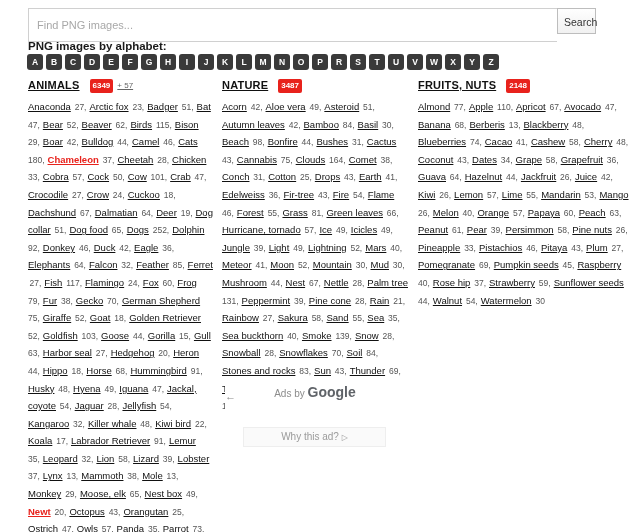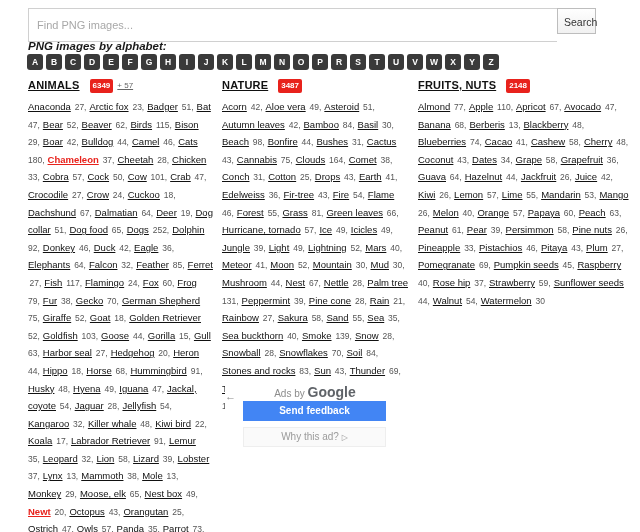--- a/index.html
+++ b/index.html
@@ -51,21 +51,20 @@
     text-align: center;
   }
 
   
   .alpha-title {
     position: absolute;
     left: 28px; top: 40px;
     font-size: 11.5px;
     font-weight: bold;
     color: #1a1a1a;
-    font-style: italic;
   }
   .alpha-row {
     position: absolute;
     left: 27px; top: 54px;
     display: flex;
     gap: 3px;
   }
   .alpha-key {
     width: 16px; height: 16px;
     background: #3a3a3a;
@@ -256,20 +255,19 @@
         <div class="cat-head"><span class="cat-name">FRUITS, NUTS</span><span class="cat-count">2148</span></div>
         <div class="items"><span class="item"><a>Almond</a><span class="num"> 77,</span></span> <span class="item"><a>Apple</a><span class="num"> 110,</span></span> <span class="item"><a>Apricot</a><span class="num"> 67,</span></span> <span class="item"><a>Avocado</a><span class="num"> 47,</span></span> <span class="item"><a>Banana</a><span class="num"> 68,</span></span> <span class="item"><a>Berberis</a><span class="num"> 13,</span></span> <span class="item"><a>Blackberry</a><span class="num"> 48,</span></span> <span class="item"><a>Blueberries</a><span class="num"> 74,</span></span> <span class="item"><a>Cacao</a><span class="num"> 41,</span></span> <span class="item"><a>Cashew</a><span class="num"> 58,</span></span> <span class="item"><a>Cherry</a><span class="num"> 48,</span></span> <span class="item"><a>Coconut</a><span class="num"> 43,</span></span> <span class="item"><a>Dates</a><span class="num"> 34,</span></span> <span class="item"><a>Grape</a><span class="num"> 58,</span></span> <span class="item"><a>Grapefruit</a><span class="num"> 36,</span></span> <span class="item"><a>Guava</a><span class="num"> 64,</span></span> <span class="item"><a>Hazelnut</a><span class="num"> 44,</span></span> <span class="item"><a>Jackfruit</a><span class="num"> 26,</span></span> <span class="item"><a>Juice</a><span class="num"> 42,</span></span> <span class="item"><a>Kiwi</a><span class="num"> 26,</span></span> <span class="item"><a>Lemon</a><span class="num"> 57,</span></span> <span class="item"><a>Lime</a><span class="num"> 55,</span></span> <span class="item"><a>Mandarin</a><span class="num"> 53,</span></span> <span class="item"><a>Mango</a><span class="num"> 26,</span></span> <span class="item"><a>Melon</a><span class="num"> 40,</span></span> <span class="item"><a>Orange</a><span class="num"> 57,</span></span> <span class="item"><a>Papaya</a><span class="num"> 60,</span></span> <span class="item"><a>Peach</a><span class="num"> 63,</span></span> <span class="item"><a>Peanut</a><span class="num"> 61,</span></span> <span class="item"><a>Pear</a><span class="num"> 39,</span></span> <span class="item"><a>Persimmon</a><span class="num"> 58,</span></span> <span class="item"><a>Pine nuts</a><span class="num"> 26,</span></span> <span class="item"><a>Pineapple</a><span class="num"> 33,</span></span> <span class="item"><a>Pistachios</a><span class="num"> 46,</span></span> <span class="item"><a>Pitaya</a><span class="num"> 43,</span></span> <span class="item"><a>Plum</a><span class="num"> 27,</span></span> <span class="item"><a>Pomegranate</a><span class="num"> 69,</span></span> <span class="item"><a>Pumpkin seeds</a><span class="num"> 45,</span></span> <span class="item"><a>Raspberry</a><span class="num"> 40,</span></span> <span class="item"><a>Rose hip</a><span class="num"> 37,</span></span> <span class="item"><a>Strawberry</a><span class="num"> 59,</span></span> <span class="item"><a>Sunflower seeds</a><span class="num"> 44,</span></span> <span class="item"><a>Walnut</a><span class="num"> 54,</span></span> <span class="item"><a>Watermelon</a><span class="num"> 30</span></span> </div>
       </div>
   </div>
 
   <div class="ad-overlay">
     <div class="ad-back-arrow">←</div>
     <div class="ad-by">
       <span>Ads by </span><span class="g">Google</span>
     </div>
-    <div class="ad-feedback">Send feedback</div>
     <div class="ad-why">
       <span>Why this ad?</span>
       <span class="tri">▷</span>
     </div>
   </div>
 
 </div>
 
 </body></html>

